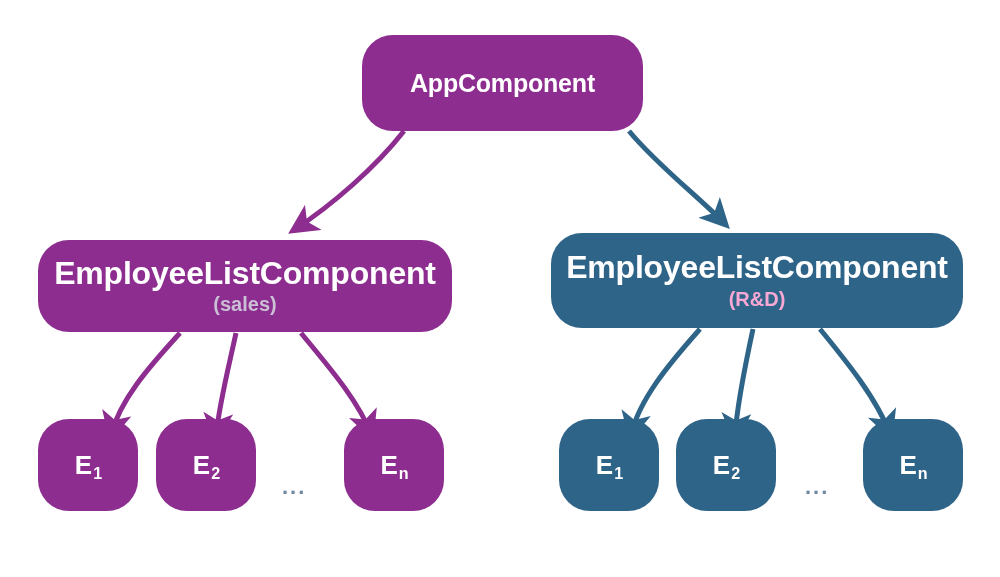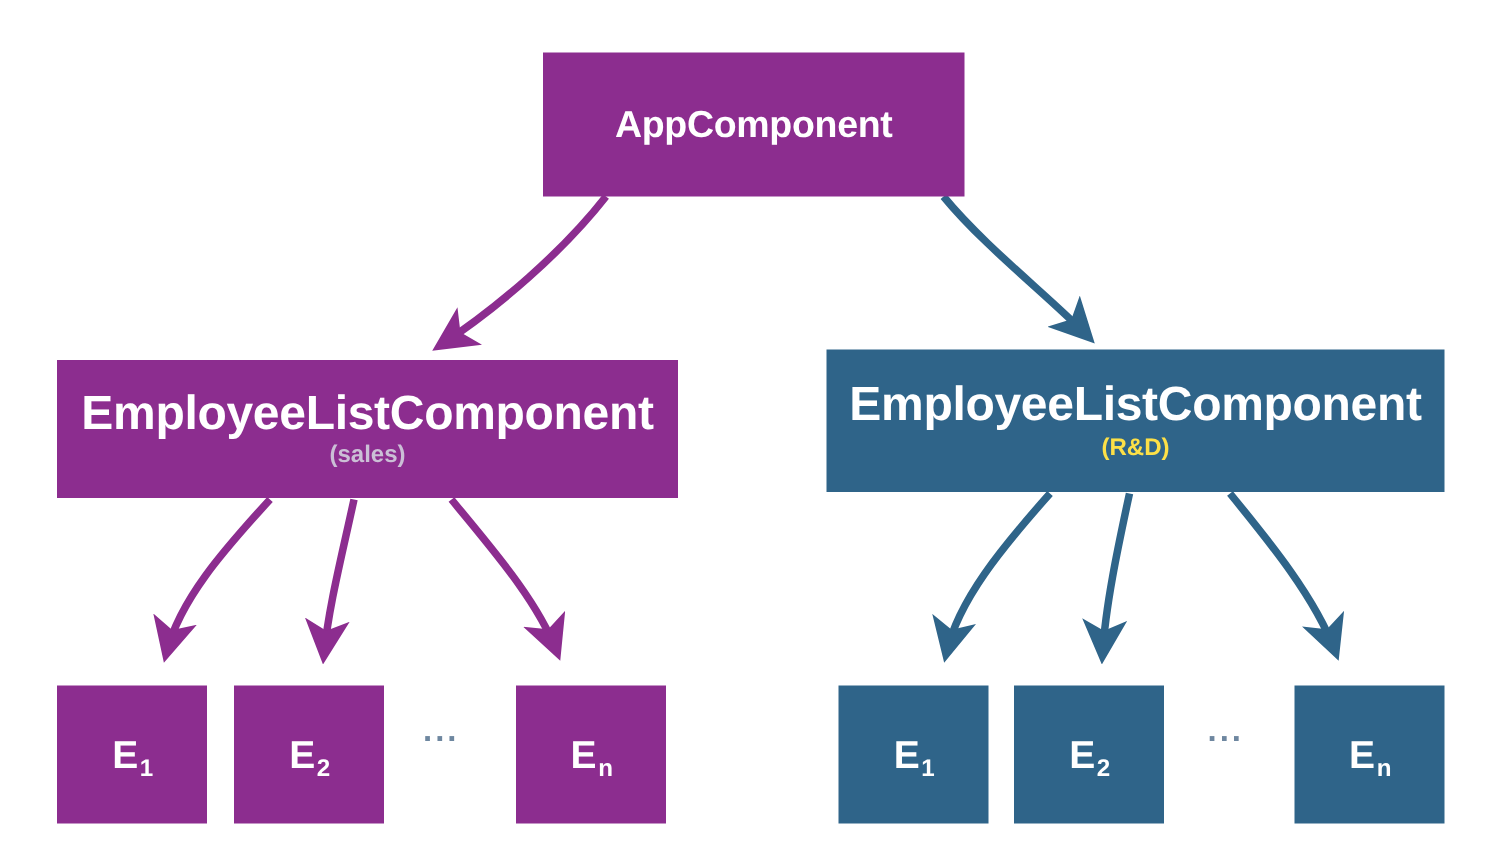--- a/index.html
+++ b/index.html
@@ -27,60 +27,61 @@
   }
   .node {
     position: absolute;
     box-sizing: border-box;
     display: flex;
     flex-direction: column;
     align-items: center;
     justify-content: center;
     text-align: center;
     line-height: 1.05;
+    border-radius: 31px;
   }
   .node.purple { background: #8c2d8f; }
   .node.blue   { background: #2f6489; }
 
   .node-title {
     color: #ffffff;
     font-weight: bold;
     letter-spacing: -0.2px;
   }
   .node-sub {
     font-weight: bold;
     letter-spacing: 0px;
   }
   .sub-purple { color: #cbbfd6; }
-  .sub-blue   { color: #fde047; }
+  .sub-blue   { color: #f9a8d4; }
 
   
   #app-node {
     left: 362px; top: 35px; width: 281px; height: 96px;
   }
   #app-node .node-title { font-size: 25px; }
 
   #list-sales-node {
     left: 38px; top: 240px; width: 414px; height: 92px;
   }
   #list-rnd-node {
     left: 551px; top: 233px; width: 412px; height: 95px;
   }
   .list-node .node-title { font-size: 32px; }
-  .list-node .node-sub  { font-size: 16px; margin-top: 4px; }
+  .list-node .node-sub  { font-size: 20px; margin-top: 4px; }
 
   .leaf {
     position: absolute;
     box-sizing: border-box;
     display: flex;
     align-items: center;
     justify-content: center;
     width: 100px;
     height: 92px;
-    top: 457px;
+    top: 419px;
   }
   .leaf .leaf-label {
     color: #ffffff;
     font-weight: bold;
     font-size: 26px;
     line-height: 1;
   }
   .leaf .leaf-label sub {
     font-size: 0.62em;
     font-weight: bold;

